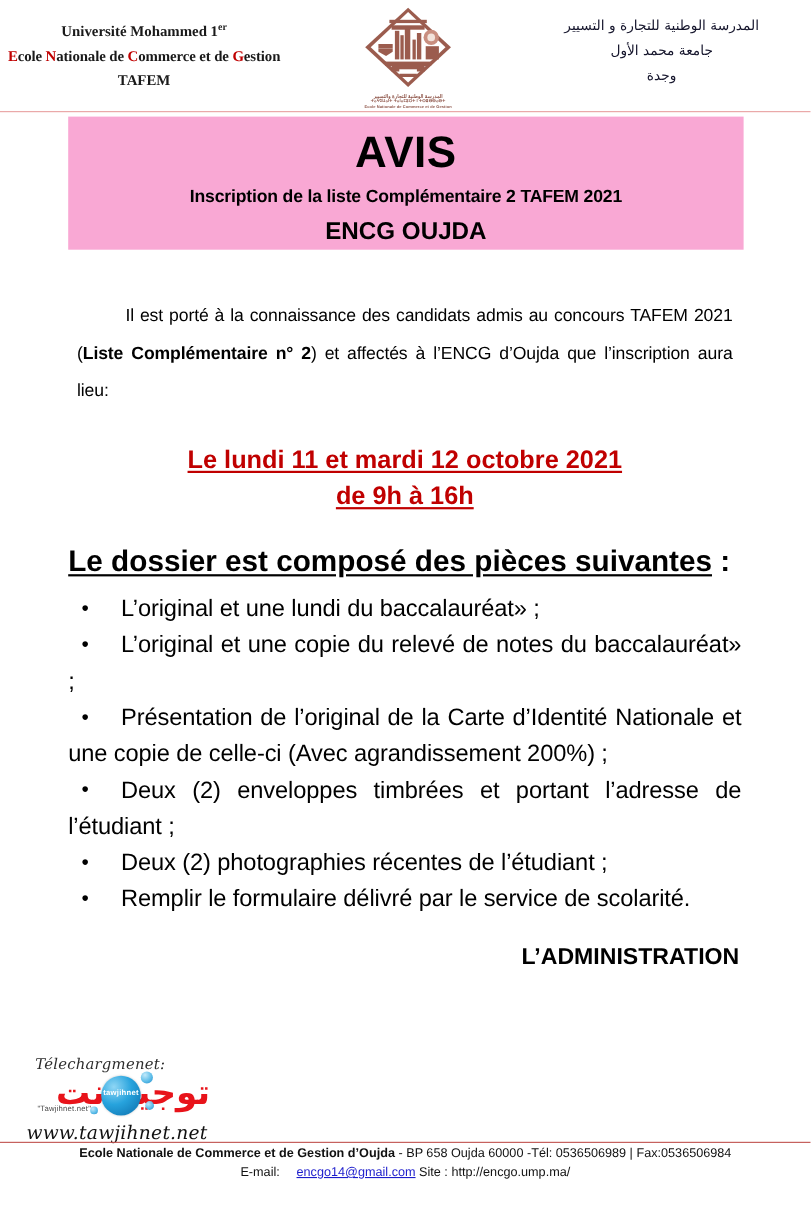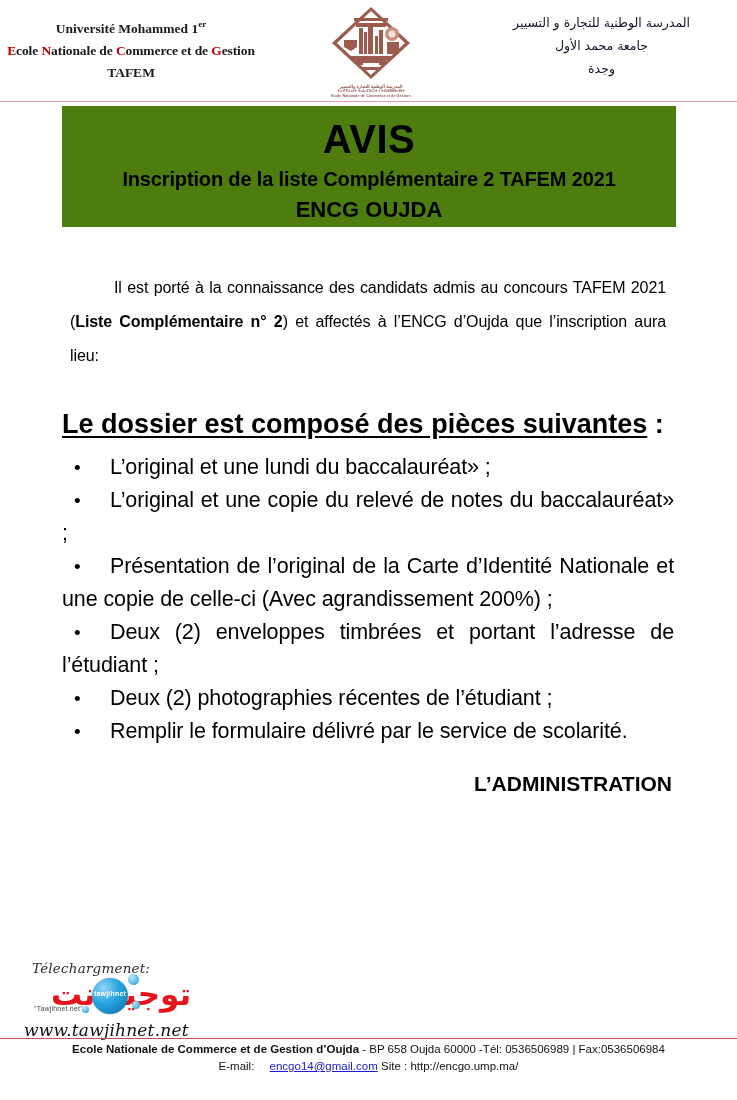--- a/index.html
+++ b/index.html
@@ -75,33 +75,33 @@
     height: 1px;
     background: #e8a0a0;
   }
 
   
   .title-box {
     position: absolute;
     left: 62px; top: 106px;
     width: 614px;
     height: 121px;
-    background: #4d7c0f;
+    background: #f9a8d4;
     text-align: center;
     box-sizing: border-box;
     padding-top: 8px;
   }
   .title-box .avis {
     font-size: 40px;
     font-weight: bold;
     line-height: 50px;
     letter-spacing: 0.5px;
   }
   .title-box .sub1 {
-    font-size: 20px;
+    font-size: 16px;
     font-weight: bold;
     line-height: 31px;
     letter-spacing: -0.15px;
   }
   .title-box .sub2 {
     font-size: 22px;
     font-weight: bold;
     line-height: 30px;
   }
 
@@ -349,20 +349,24 @@
 <div class="title-box">
   <div class="avis">AVIS</div>
   <div class="sub1">Inscription de la liste Complémentaire 2 TAFEM 2021</div>
   <div class="sub2">ENCG OUJDA</div>
 </div>
 
 <div class="body-wrap">
 
   <p class="intro"><span>Il est porté à la connaissance des candidats admis au concours TAFEM 2021 (</span><b>Liste Complémentaire n° 2</b><span>) et affectés à l’ENCG d’Oujda que l’inscription aura lieu:</span></p>
 
+  <p class="dates">
+    <span>Le lundi 11 et mardi 12 octobre 2021</span><br>
+    <span>de 9h à 16h</span>
+  </p>
 
   <p class="pieces-head"><span class="u">Le dossier est composé des pièces suivantes</span><span> :</span></p>
 
   <ul class="pieces">
     <li><span class="bullet">•</span><span>L’original et une lundi du baccalauréat» ;</span></li>
     <li><span class="bullet">•</span><span>L’original et une copie du relevé de notes du baccalauréat» ;</span></li>
     <li><span class="bullet">•</span><span>Présentation de l’original de la Carte d’Identité Nationale et une copie de celle-ci (Avec agrandissement 200%) ;</span></li>
     <li><span class="bullet">•</span><span>Deux (2) enveloppes timbrées et portant l’adresse de l’étudiant ;</span></li>
     <li><span class="bullet">•</span><span>Deux (2) photographies récentes de l’étudiant ;</span></li>
     <li><span class="bullet">•</span><span>Remplir le formulaire délivré par le service de scolarité.</span></li>

